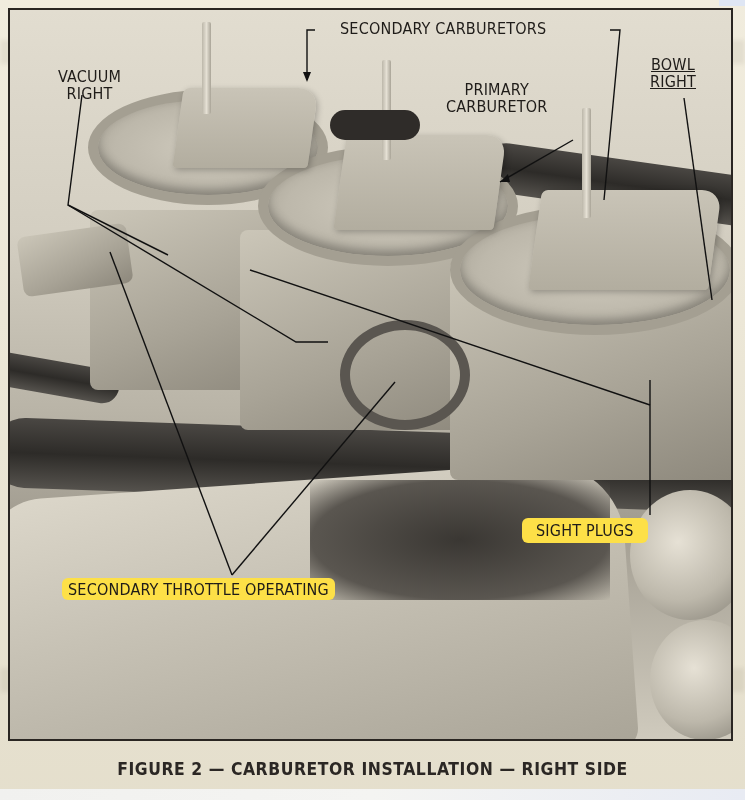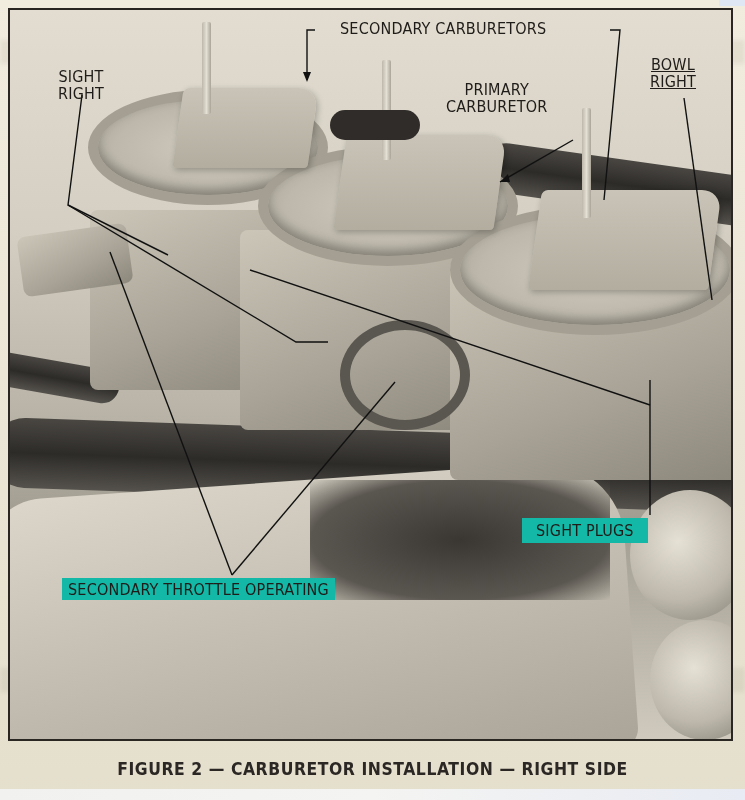--- a/index.html
+++ b/index.html
@@ -61,21 +61,21 @@
   .label {
     position: absolute;
     color: #1f1c19;
     font-family: "DejaVu Sans Condensed", "DejaVu Sans", "Liberation Sans", sans-serif;
     font-size: 16px;
     letter-spacing: 0.2px;
     line-height: 17px;
     text-align: center;
     white-space: nowrap;
   }
-  .label.boxed { background: #14b8a6; padding: 1px 6px; }
+  .label.boxed { background: #fde047; padding: 1px 6px; border-radius: 6px; }
   .label.plain { background: transparent; }
 
   .caption {
     position: absolute; left: 0; right: 0; top: 759px;
     text-align: center;
     font-family: "DejaVu Sans", "Liberation Sans", sans-serif;
     font-size: 17px; font-weight: bold; letter-spacing: 0.6px;
     color: #2b2724;
     transform: scaleX(0.92);
   }
@@ -151,21 +151,21 @@
     </g>
     <g fill="#111">
       <polygon points="297,72 293,62 301,62"></polygon>
       <polygon points="490,172 498,164 500,172"></polygon>
     </g>
   </svg>
 
   <div class="label plain" style="left:330px; top:10px;">SECONDARY CARBURETORS</div>
 
   <div class="label plain" style="left:48px; top:58px;">
-    <div>SIGHT</div>
+    <div>VACUUM</div>
     <div>RIGHT</div>
   </div>
 
   <div class="label plain" style="left:436px; top:71px;">
     <div>PRIMARY</div>
     <div>CARBURETOR</div>
   </div>
 
   <div class="label plain" style="left:640px; top:46px;text-decoration:underline;">
     <div>BOWL</div>

